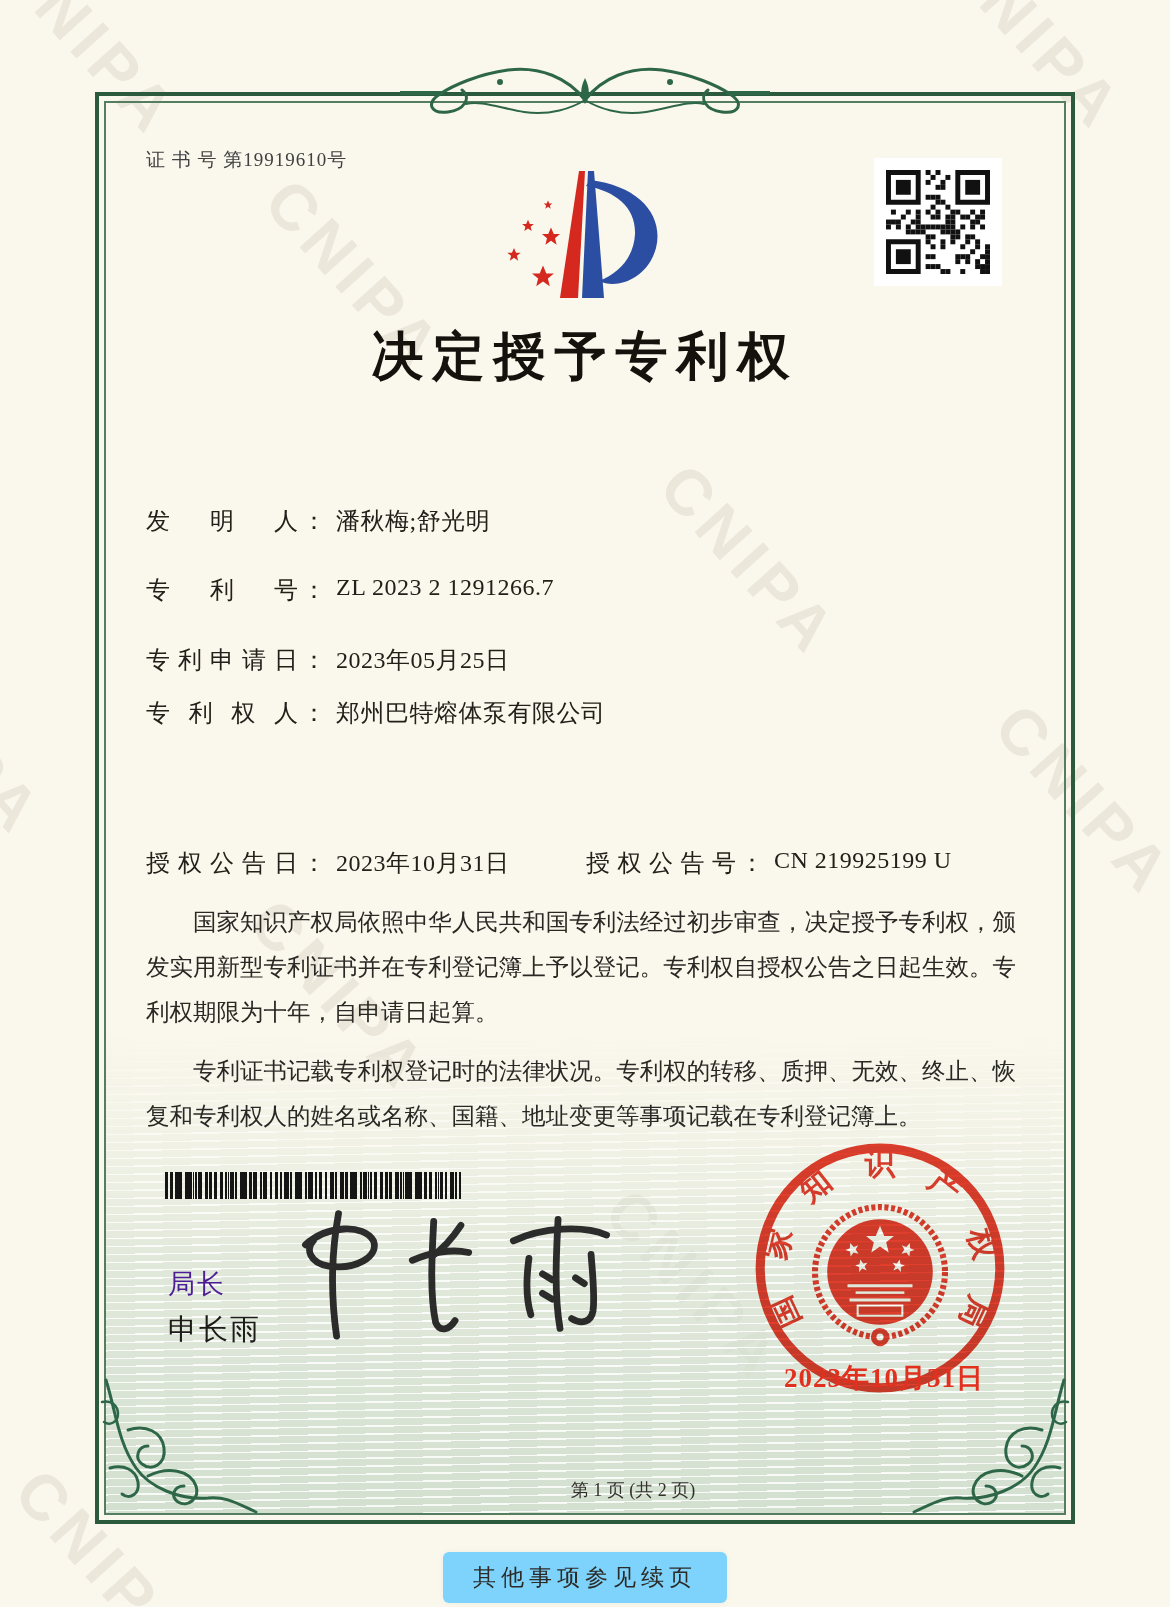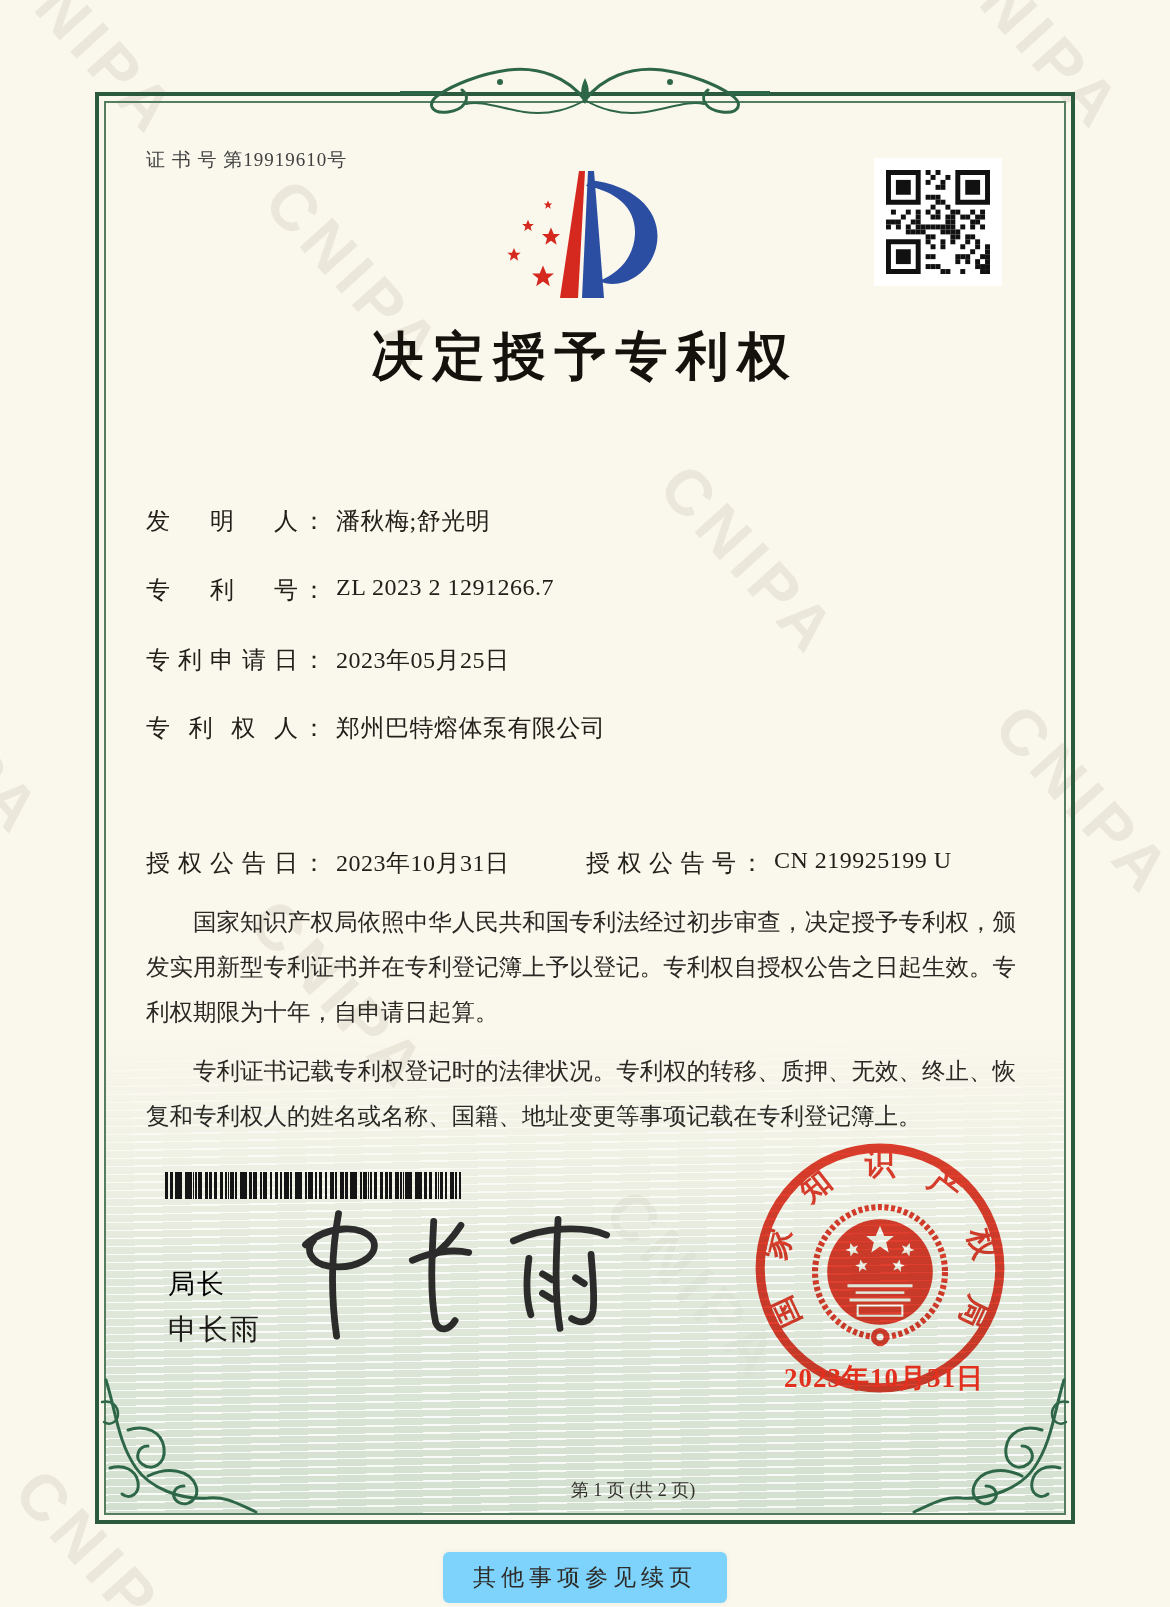--- a/index.html
+++ b/index.html
@@ -46,21 +46,21 @@
   .paras{position:absolute;left:146px;top:900px;width:888px;font-size:23.5px;line-height:45px;
          color:#2a2824;text-align:justify;}
   .paras p{margin:0 18px 14px 0;text-indent:2em;}
 
   
   .barcode{position:absolute;left:165px;top:1172px;width:296px;height:27px;
       background-image:
         repeating-linear-gradient(90deg,#141414 0 2px,transparent 2px 5px),
         repeating-linear-gradient(90deg,#141414 0 3px,transparent 3px 11px),
         repeating-linear-gradient(90deg,#141414 0 1px,transparent 1px 7px);}
-  .director-title{position:absolute;left:168px;top:1266px;font-size:27px;color:#000000;
+  .director-title{position:absolute;left:168px;top:1266px;font-size:27px;color:#4c1d95;
       font-family:"Liberation Sans","DejaVu Sans",sans-serif;letter-spacing:2px;}
   .director-name{position:absolute;left:168px;top:1310px;font-size:29px;color:#1d1b18;
       font-family:"Liberation Sans","DejaVu Sans",sans-serif;letter-spacing:2px;}
   .signature{position:absolute;left:288px;top:1196px;}
   .seal{position:absolute;left:748px;top:1136px;opacity:.93;mix-blend-mode:multiply;}
   .seal-date{position:absolute;left:770px;top:1360px;width:228px;text-align:center;
       font-size:27px;font-weight:600;color:#e2301f;letter-spacing:1px;}
   .page-footer{position:absolute;left:0;top:1478px;width:1170px;text-align:center;
       font-size:18px;color:#33312c;padding-left:48px;}
   .cont-note{position:absolute;left:50%;top:1552px;transform:translateX(-50%);
@@ -260,21 +260,21 @@
 
   <div class="row" style="top:505px">
     <span class="lbl">发明人</span><span class="colon">：</span><span class="val">潘秋梅;舒光明</span>
   </div>
   <div class="row" style="top:574px">
     <span class="lbl">专利号</span><span class="colon">：</span><span class="val">ZL 2023 2 1291266.7</span>
   </div>
   <div class="row" style="top:644px">
     <span class="lbl">专利申请日</span><span class="colon">：</span><span class="val">2023年05月25日</span>
   </div>
-  <div class="row" style="top:712px">
+  <div class="row" style="top:697px">
     <span class="lbl">专利权人</span><span class="colon">：</span><span class="val">郑州巴特熔体泵有限公司</span>
   </div>
   <div class="row" style="top:847px;width:900px">
     <span class="lbl">授权公告日</span><span class="colon">：</span><span class="val">2023年10月31日</span>
     <span class="row-right">
       <span class="lbl" style="width:150px">授权公告号</span><span class="colon">：</span><span class="val">CN 219925199 U</span>
     </span>
   </div>
 
   <div class="paras">

